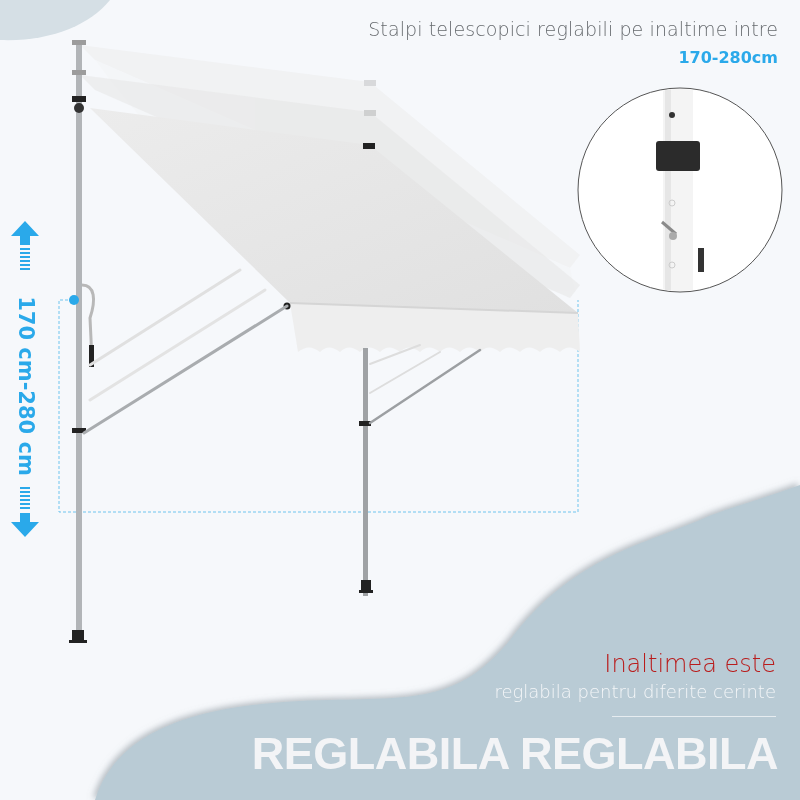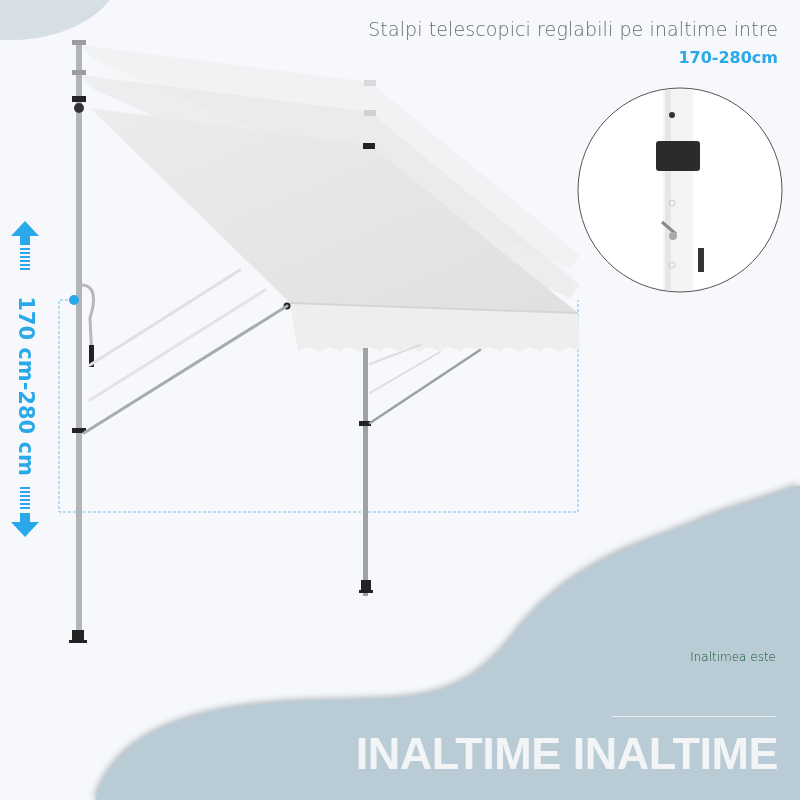--- a/index.html
+++ b/index.html
@@ -22,22 +22,22 @@
       position: absolute; left: 6px; top: 280px; width: 40px; height: 212px;
       display: flex; align-items: center; justify-content: center;
     }
     .vertical-label span {
       transform: rotate(90deg); white-space: nowrap;
       font-family: "DejaVu Sans", sans-serif; font-weight: bold;
       font-size: 21px; color: #2aa9ea; display: inline-block;
     }
 
     .sub1 {
-      position: absolute; right: 24px; top: 650px; font-size: 12px; font-weight: 300;
-      color: #14532d; white-space: nowrap; font-family: "DejaVu Sans", sans-serif;
+      position: absolute; right: 24px; top: 650px; font-size: 24px; font-weight: 300;
+      color: #b91c1c; white-space: nowrap; font-family: "DejaVu Sans", sans-serif;
     }
     .sub2 {
       position: absolute; right: 24px; top: 681px; font-size: 18px; font-weight: 300;
       color: #f4f6f8; white-space: nowrap; font-family: "DejaVu Sans", sans-serif;
     }
     .divider { position: absolute; right: 24px; top: 716px; width: 164px; height: 1px; background: #e6ecf0; }
     .big-title {
       position: absolute; right: 22px; top: 728px;
       font-family: "Liberation Sans", sans-serif; font-weight: bold;
       font-size: 45px; color: #f3f4f6; letter-spacing: -0.5px; white-space: nowrap;
@@ -154,15 +154,16 @@
   </svg>
 
   <div class="header-line1">Stalpi telescopici reglabili pe inaltime intre</div>
   <div class="header-line2">170-280cm</div>
 
   <div class="vertical-label">
     <span>170 cm-280 cm</span>
   </div>
 
   <div class="sub1">Inaltimea este</div>
+  <div class="sub2">reglabila pentru diferite cerinte</div>
   <div class="divider"></div>
-  <div class="big-title">INALTIME INALTIME</div>
+  <div class="big-title">REGLABILA REGLABILA</div>
 </div>
 
 </body></html>

